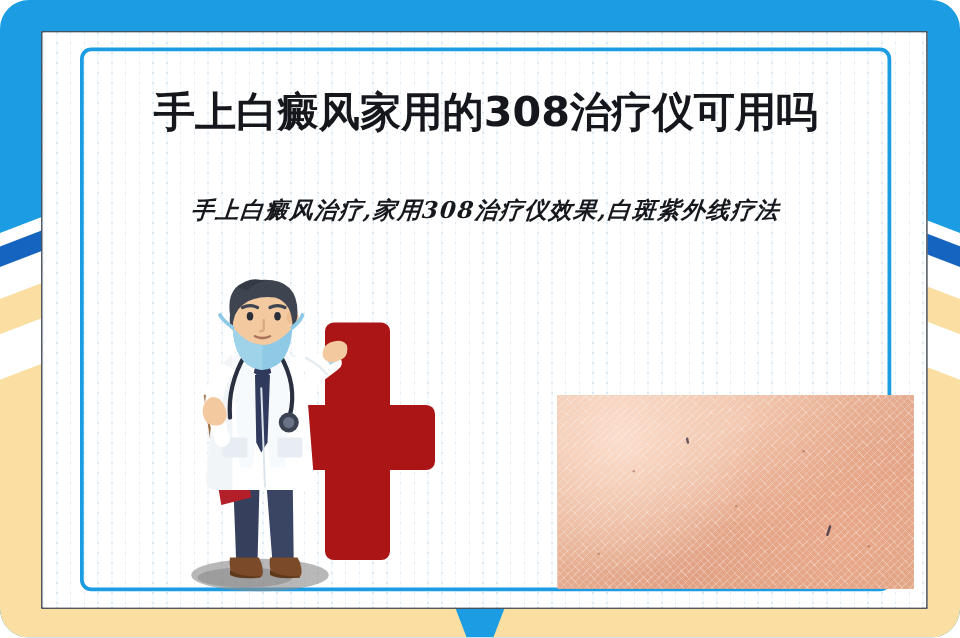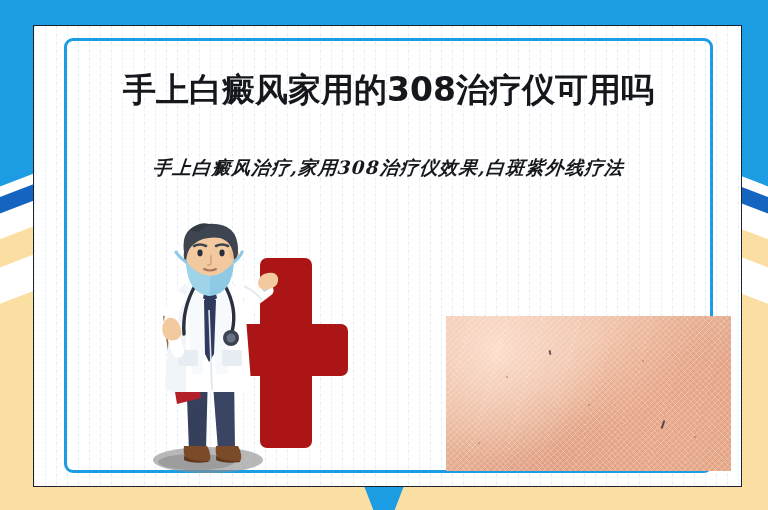--- a/index.html
+++ b/index.html
@@ -10,20 +10,21 @@
   body {
     font-family: "Liberation Sans", sans-serif;
   }
 
   #stage {
     position: relative;
     width: 768px;
     height: 510px;
     overflow: hidden;
     background: #1b9ce3;
+    border-radius: 23px;
   }
 
   
   .ribbon-layer {
     position: absolute;
     left: 0;
     top: 0;
     width: 768px;
     height: 510px;
     overflow: hidden;

